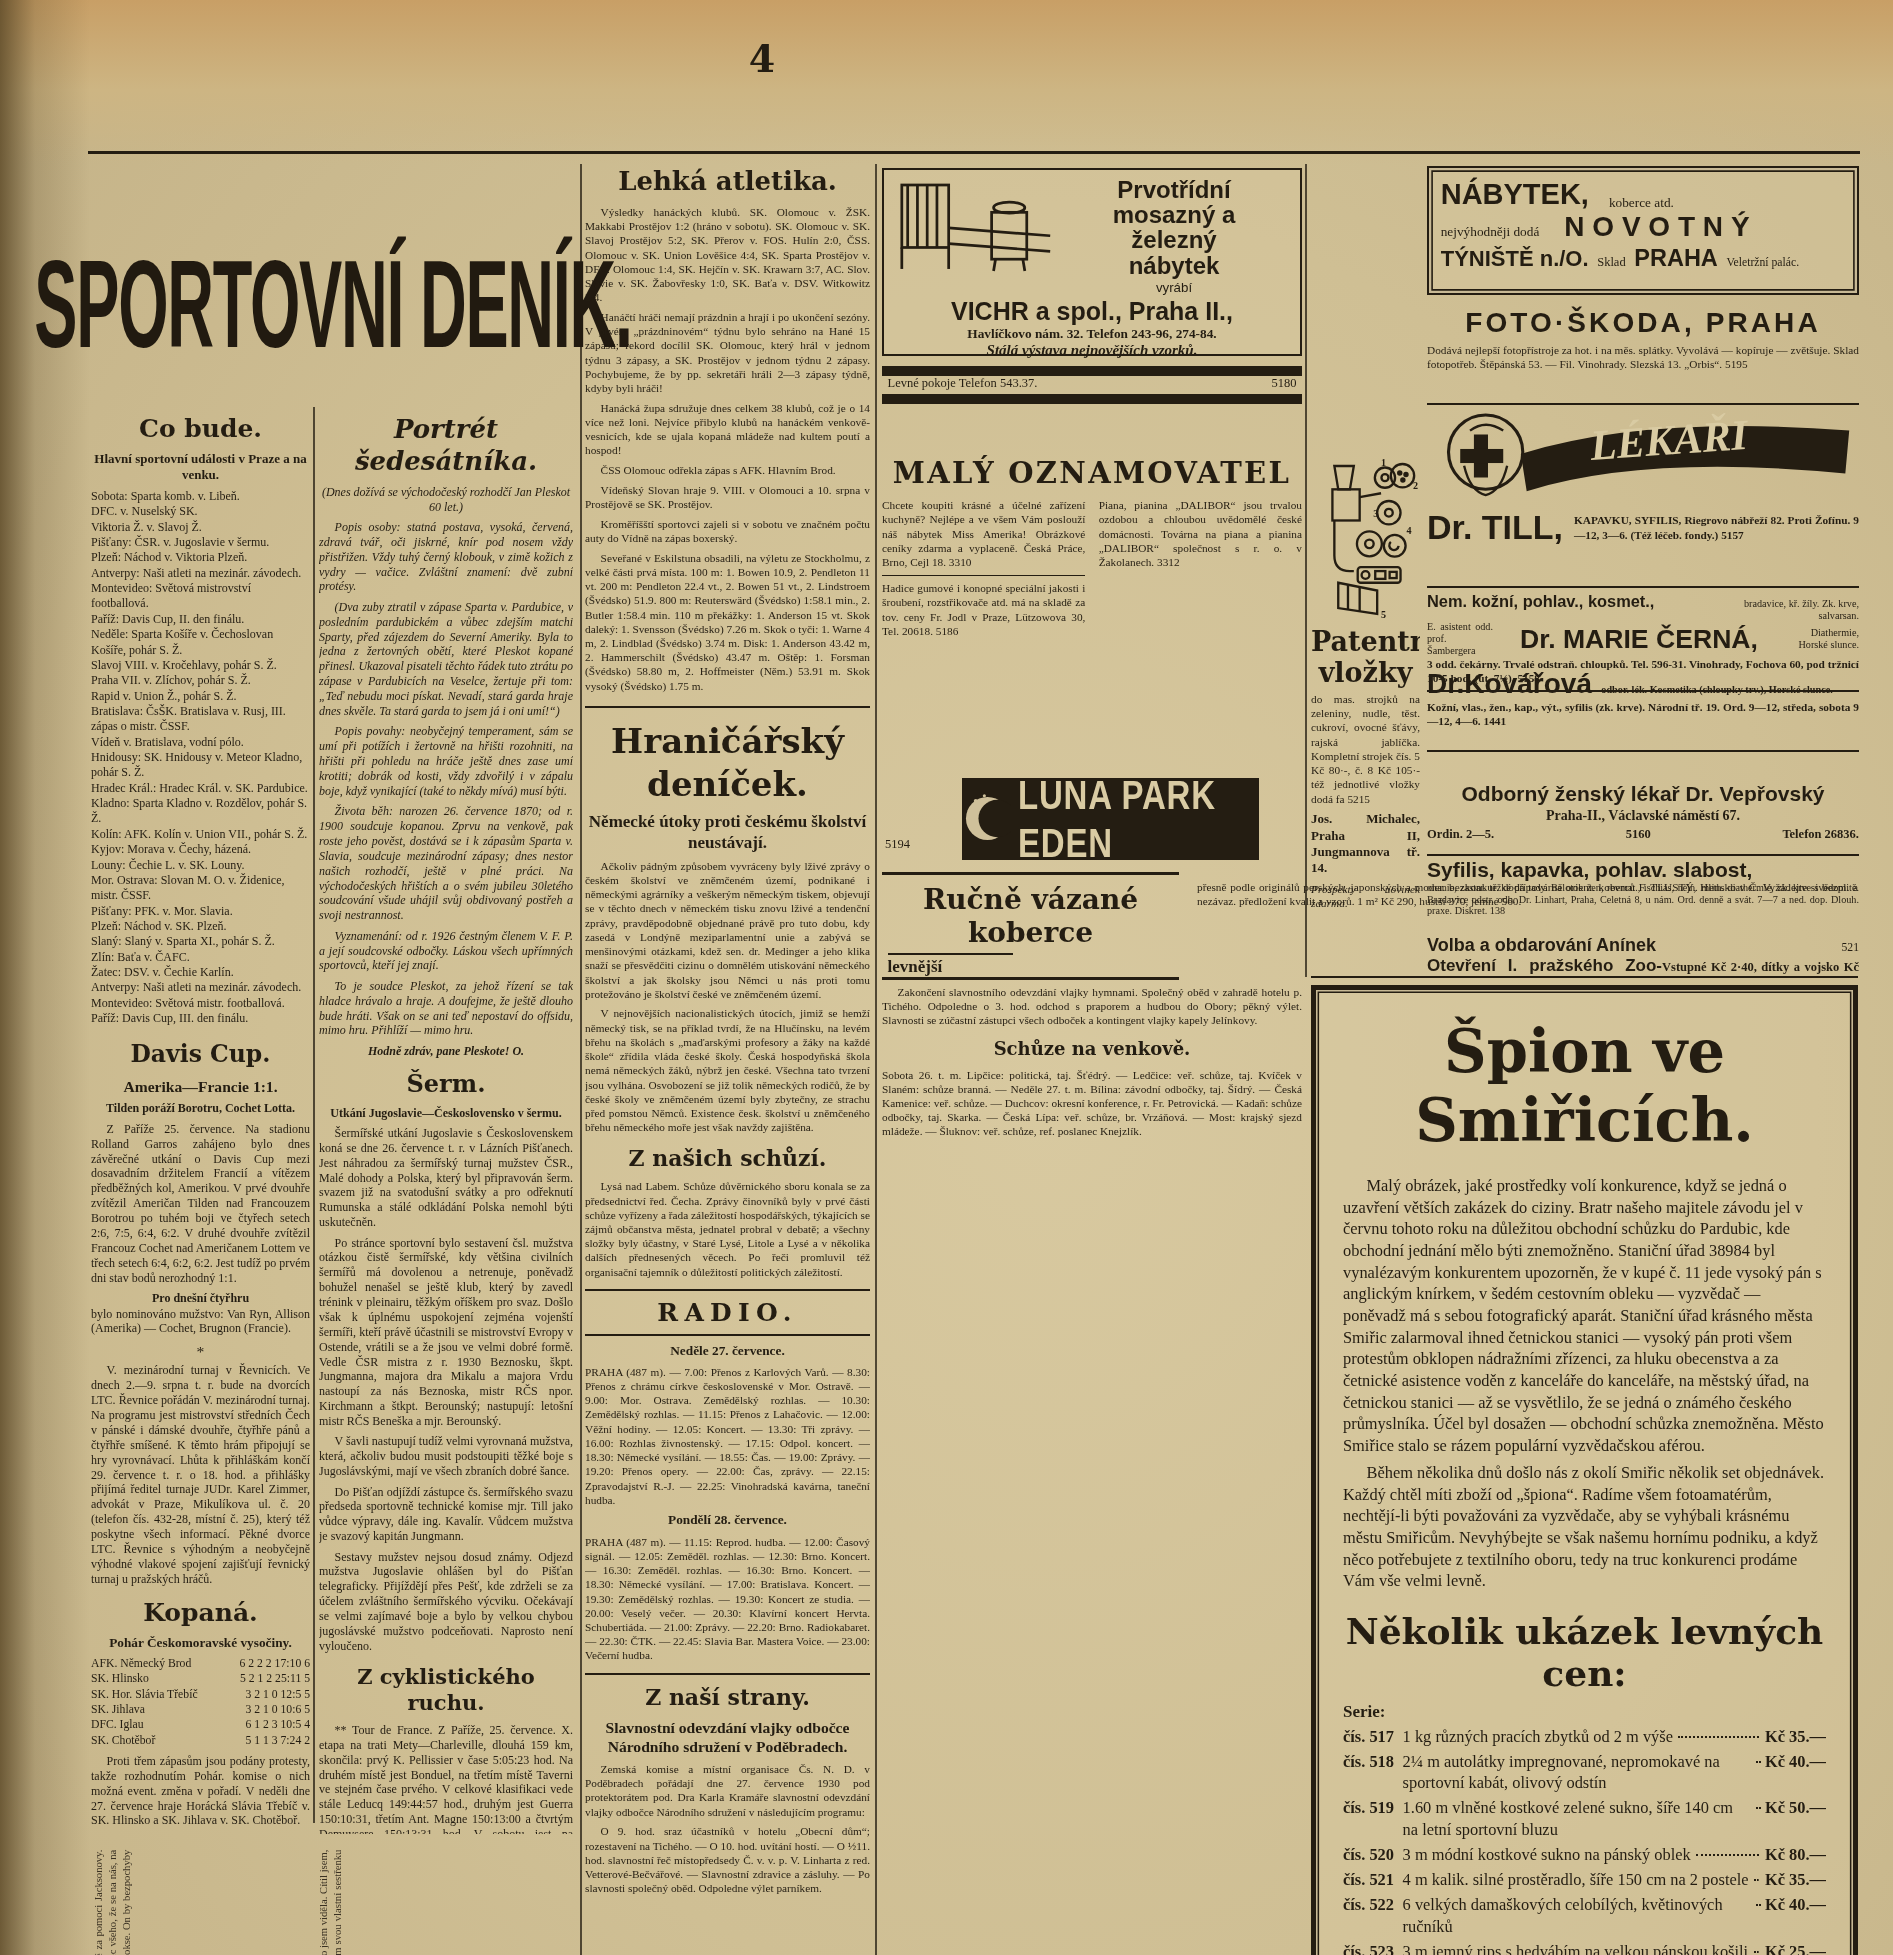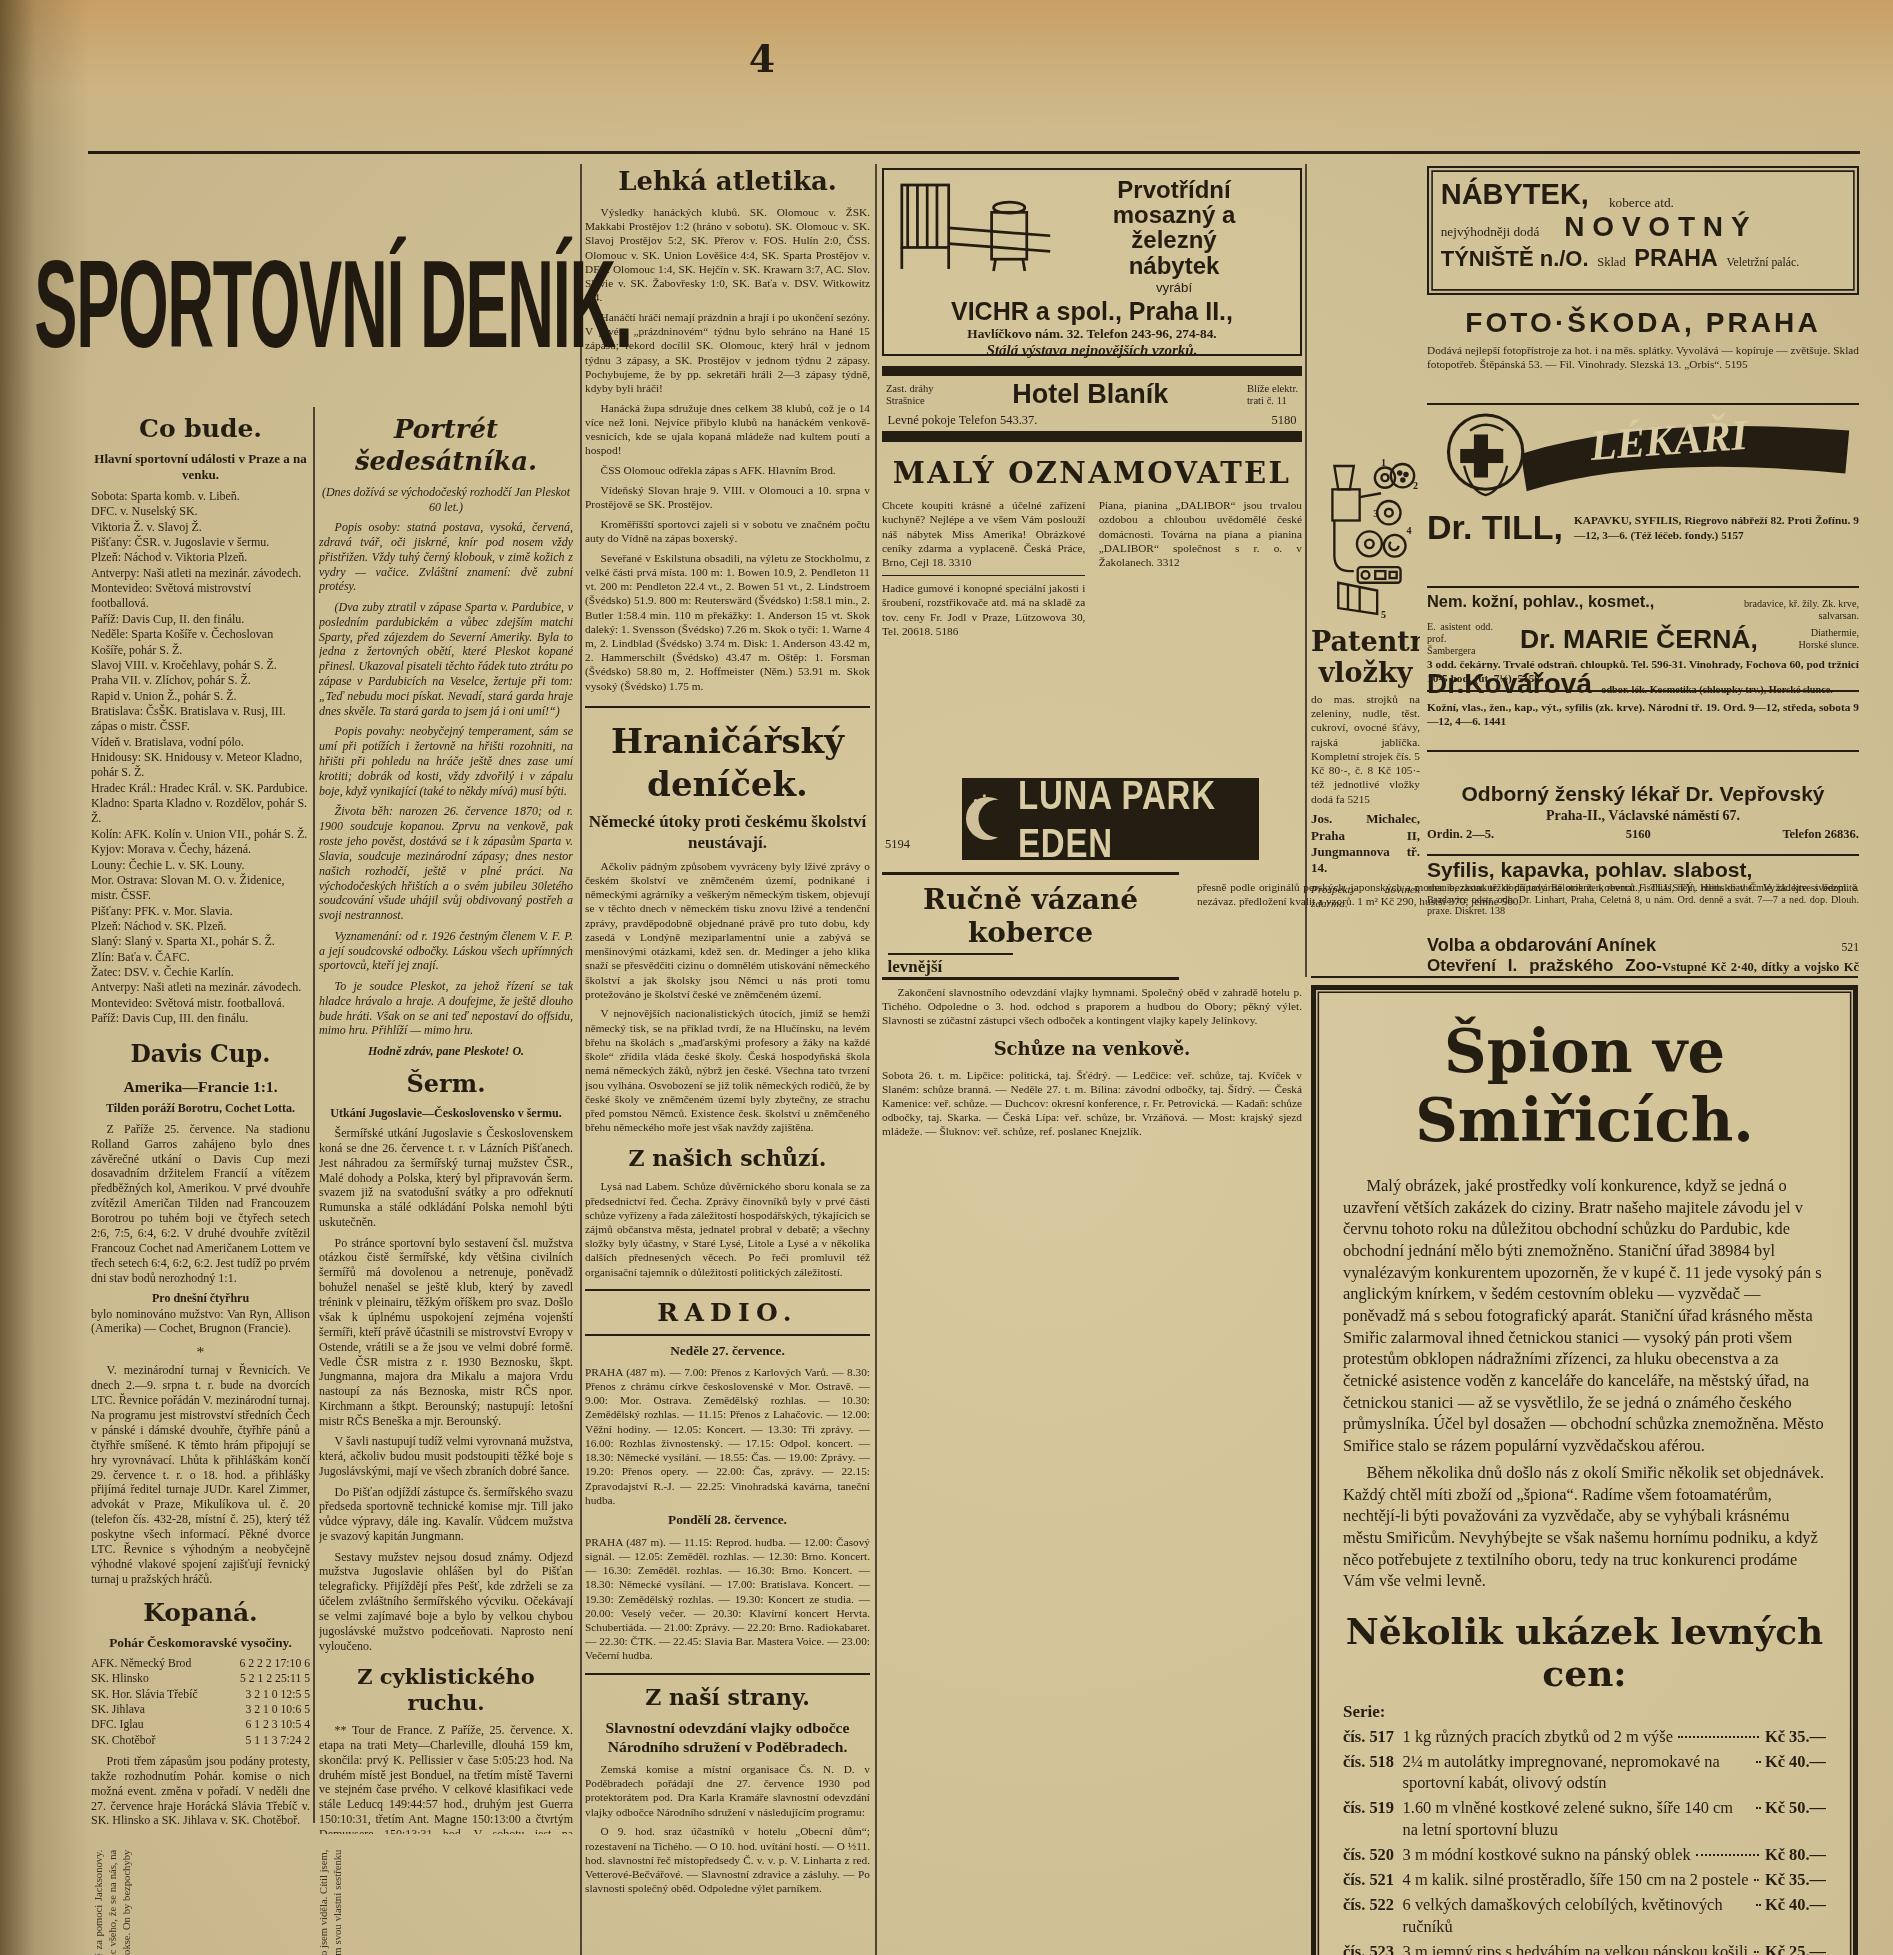--- a/index.html
+++ b/index.html
@@ -217,27 +217,20 @@
         <div style="font-size:13.3px;font-weight:normal;margin-top:3.1px;">vyrábí</div>
       </span>
     </div>
     <div class="sans center" style="font-size:25px;font-weight:bold;margin-top:2.3px;">VICHR a spol., Praha II.,</div>
     <div class="center" style="font-size:13.3px;font-weight:bold;">Havlíčkovo nám. 32. Telefon 243-96, 274-84.</div>
     <div class="center it" style="font-size:15px;font-weight:bold;">Stálá výstava nejnovějších vzorků.</div>
   </div>
 
   <div style="position:absolute;left:882px;top:366px;width:420px;">
     <div class="blackbar"></div>
-    <div style="display:flex;align-items:center;padding:3.1px 3.9px;">
-      <span style="font-size:10.6px;white-space:pre-line;line-height:1.1;">Zast. dráhy
-Strašnice</span>
-      <span class="sans" style="flex:1;text-align:center;font-size:27px;font-weight:bold;">Hotel Blaník</span>
-      <span style="font-size:10.6px;white-space:pre-line;line-height:1.1;">Blíže elektr.
-trati č. 11</span>
-    </div>
     <div style="display:flex;justify-content:space-between;padding:0 5.5px 3.1px 5.5px;font-size:12.5px;">
       <span>Levné pokoje     Telefon 543.37.</span>
       <span>5180</span>
     </div>
     <div class="blackbar"></div>
   </div>
 
   <div class="col" style="left:882px;top:454px;width:420px;height:317px;">
     <div class="h-sec" style="font-size:29px;letter-spacing:2.3px;margin:2.3px 0 7.8px 0;">MALÝ OZNAMOVATEL</div>
     <div style="display:flex;gap:13.3px;">

